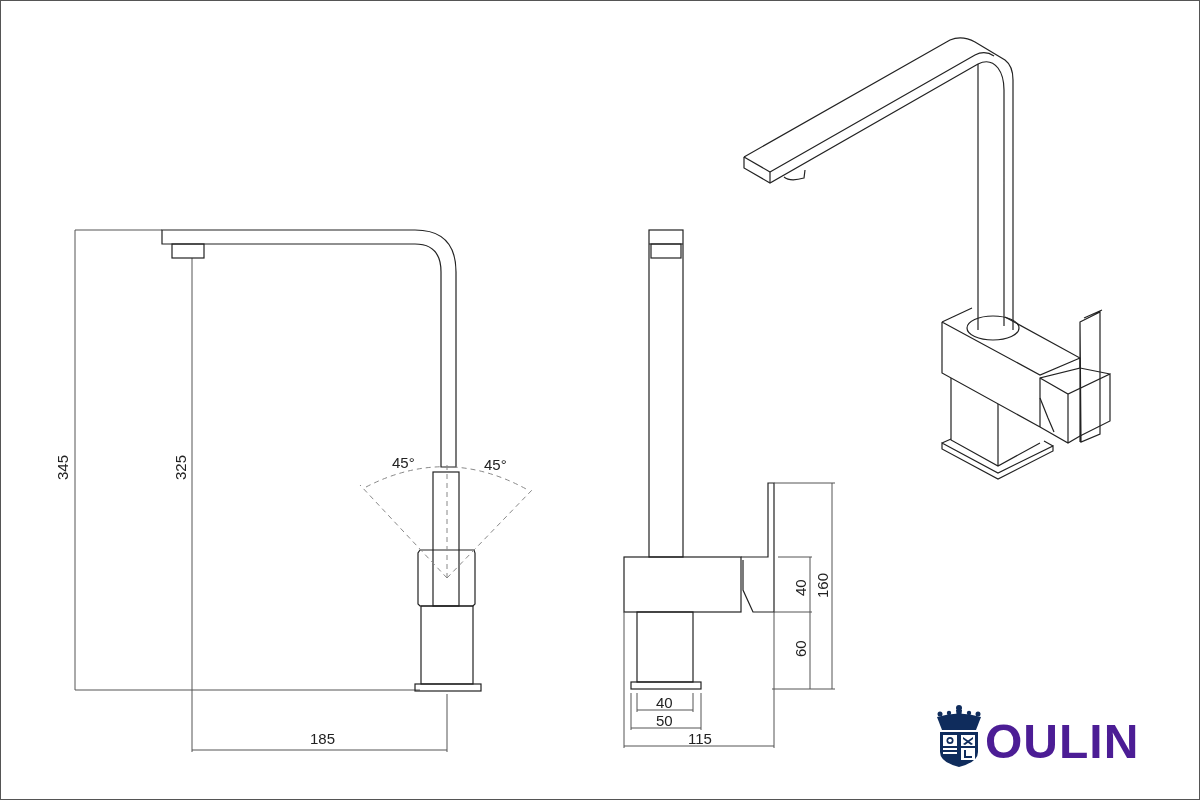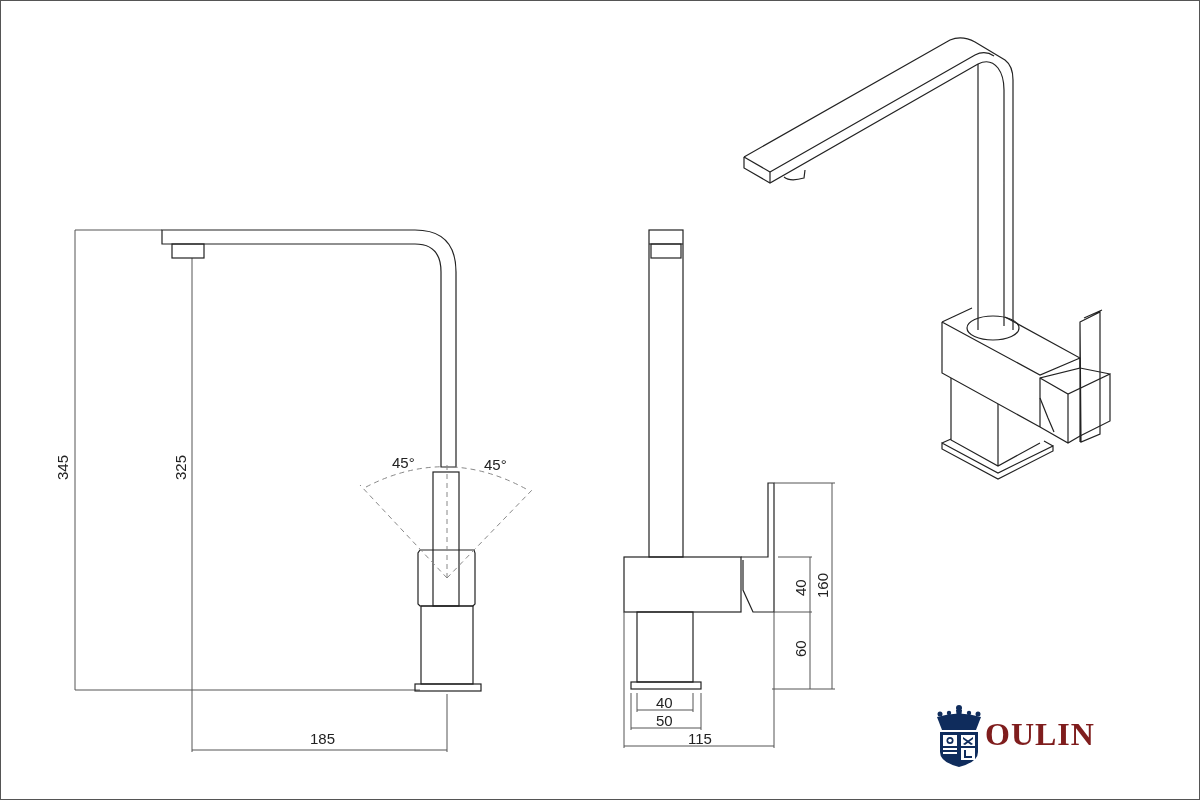--- a/index.html
+++ b/index.html
@@ -3,21 +3,21 @@
 <meta charset="utf-8">
 <style>
   html, body { margin:0; padding:0; background:#ffffff; }
   body { width:1200px; height:800px; overflow:hidden; position:relative; font-family:"Liberation Sans", sans-serif; }
   .frame { position:absolute; left:0; top:0; width:1198px; height:798px; border:1px solid #555; box-sizing:content-box; }
   svg { position:absolute; left:0; top:0; }
   .ln { stroke:#222; stroke-width:1.2; fill:none; }
   .dim { stroke:#555; stroke-width:1; fill:none; }
   .dash { stroke:#888; stroke-width:1; fill:none; stroke-dasharray:5 4; }
   .dimtxt { font-family:"Liberation Sans", sans-serif; font-size:15px; fill:#222; }
-  .logo-text { position:absolute; left:985px; top:718px; font-family:Liberation Serif, serif; font-weight:bold; font-size:32px; color:#7f1d1d; letter-spacing:1px; line-height:1; }
+  .logo-text { position:absolute; left:985px; top:718px; font-family:Liberation Sans, sans-serif; font-weight:bold; font-size:48px; color:#4c1d95; letter-spacing:1px; line-height:1; }
   .logo-crest { position:absolute; left:934px; top:704px; width:50px; height:64px; }
 </style>
 </head>
 <body>
 
 <div class="frame"></div>
 
 <svg width="1200" height="800" viewBox="0 0 1200 800">
 
   <g>

